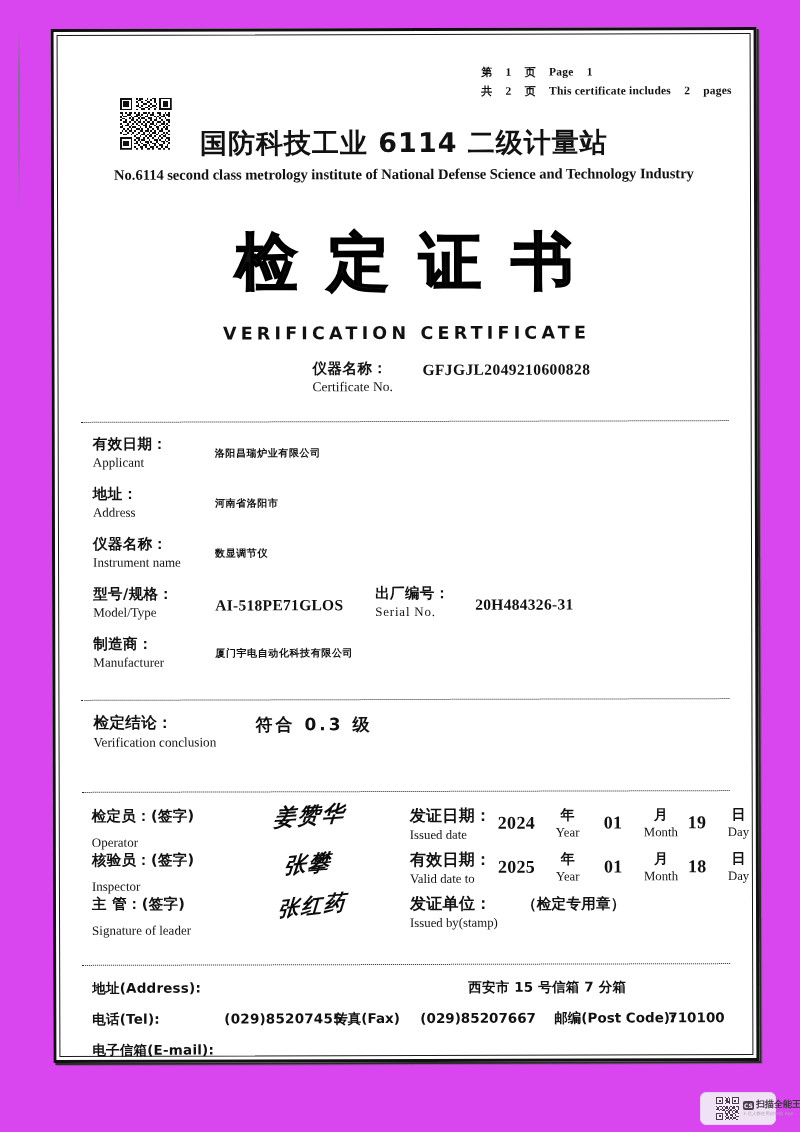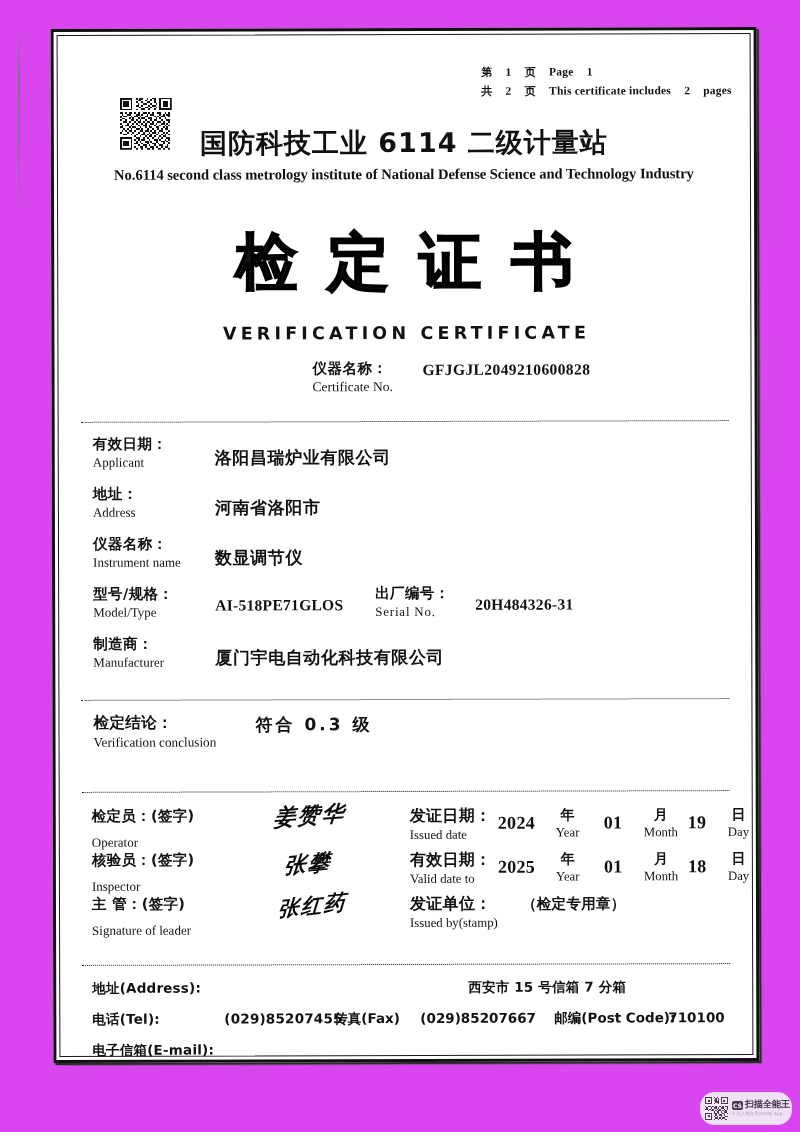--- a/index.html
+++ b/index.html
@@ -205,21 +205,21 @@
     display: block;
     font-size: 13px;
     line-height: 1.2;
     margin-top: 2px;
   }
   .field-value {
     position: absolute;
     left: 160px;
     top: 11px;
     font-family: "DejaVu Sans", sans-serif;
-    font-size: 17px;
+    font-size: 10px;
     font-weight: bold;
     letter-spacing: .6px;
   }
   .field-value.latin {
     font-family: Liberation Serif, serif;
     font-size: 15.5px;
     letter-spacing: .3px;
   }
 
   .field-label-2 {
@@ -450,28 +450,28 @@
     font-size: 13.5px;
     font-weight: bold;
     white-space: nowrap;
   }
 
   
   .watermark {
     position: absolute;
     left: 700px;
     top: 1092px;
-    width: 92px;
+    width: 76px;
     height: 33px;
     background: #f2f3f5;
     border: 1px solid #e2e4e7;
-    border-radius: 14px;
+    border-radius: 6px;
     display: flex;
     align-items: center;
-    padding: 0 4px;
+    padding: 0 15px;
     box-sizing: border-box;
     opacity: .9;
   }
   .wm-qr { width: 23px; height: 23px; flex: 0 0 auto; }
   .wm-qr svg { display: block; width: 100%; height: 100%; }
   .wm-text { margin-left: 4px; line-height: 1.05; }
   .wm-title-line {
     display: flex;
     align-items: center;
     gap: 2px;

